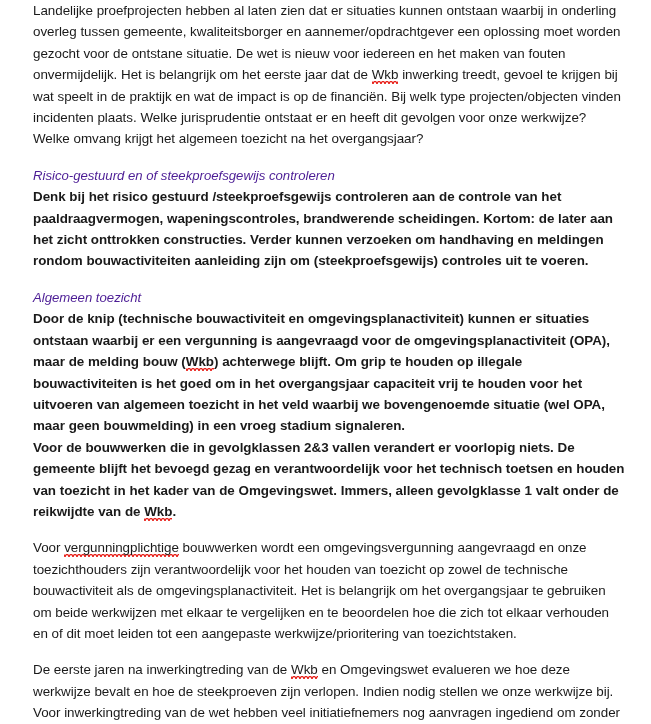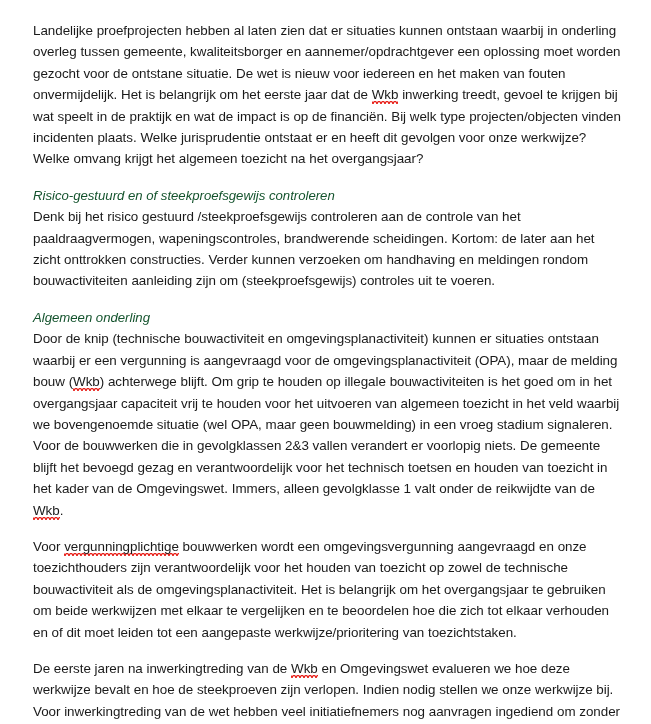--- a/index.html
+++ b/index.html
@@ -13,44 +13,45 @@
     overflow: hidden;
     font-family: "Liberation Sans", sans-serif;
     color: #000000;
   }
   #page {
     width: 651px;
     height: 680px;
     background: #ffffff;
     position: relative;
     box-sizing: border-box;
-    padding: 20px 26px 0 33px;
+    padding: 0 26px 0 33px;
   }
   .para {
     font-size: 13.4px;
     line-height: 21.4px;
     text-align: left;
     margin: 0;
     color: #1a1a1a;
     letter-spacing: -0.04px;
     word-spacing: 0.1px;
   }
   .heading {
     font-size: 13.2px;
     line-height: 21.4px;
     font-style: italic;
     margin: 0;
-    color: #14532d;
+    color: #4c1d95;
     letter-spacing: -0.02px;
   }
   .gap-before {
     margin-top: 15px;
   }
   .tight {
     margin-top: 0;
+    font-weight: bold;
   }
   
   .spell {
     position: relative;
     white-space: nowrap;
     background-image:
       radial-gradient(circle at 1px 1.55px, #e8221c 1.05px, rgba(232,34,28,0) 1.25px),
       radial-gradient(circle at 3px 0.45px, #e8221c 1.05px, rgba(232,34,28,0) 1.25px);
     background-size: 4px 3px;
     background-repeat: repeat-x;
@@ -62,21 +63,21 @@
 <body>
 
 <div id="page">
 
   <p class="para"><span>Landelijke proefprojecten hebben al laten zien dat er situaties kunnen ontstaan waarbij in onderling overleg tussen gemeente, kwaliteitsborger en aannemer/opdrachtgever een oplossing moet worden gezocht voor de ontstane situatie. De wet is nieuw voor iedereen en het maken van fouten onvermijdelijk. Het is belangrijk om het eerste jaar dat de </span><span class="spell">Wkb</span><span> inwerking treedt, gevoel te krijgen bij wat speelt in de praktijk en wat de impact is op de financiën. Bij welk type projecten/objecten vinden incidenten plaats. Welke jurisprudentie ontstaat er en heeft dit gevolgen voor onze werkwijze? Welke omvang krijgt het algemeen toezicht na het overgangsjaar?</span></p>
 
   <p class="heading gap-before">Risico-gestuurd en of steekproefsgewijs controleren</p>
 
   <p class="para tight">Denk bij het risico gestuurd /steekproefsgewijs controleren aan de controle van het paaldraagvermogen, wapeningscontroles, brandwerende scheidingen. Kortom: de later aan het zicht onttrokken constructies. Verder kunnen verzoeken om handhaving en meldingen rondom bouwactiviteiten aanleiding zijn om (steekproefsgewijs) controles uit te voeren.</p>
 
-  <p class="heading gap-before">Algemeen onderling</p>
+  <p class="heading gap-before">Algemeen toezicht</p>
 
   <p class="para tight"><span>Door de knip (technische bouwactiviteit en omgevingsplanactiviteit) kunnen er situaties ontstaan waarbij er een vergunning is aangevraagd voor de omgevingsplanactiviteit (OPA), maar de melding bouw (</span><span class="spell">Wkb</span><span>) achterwege blijft. Om grip te houden op illegale bouwactiviteiten is het goed om in het overgangsjaar capaciteit vrij te houden voor het uitvoeren van algemeen toezicht in het veld waarbij we bovengenoemde situatie (wel OPA, maar geen bouwmelding) in een vroeg stadium signaleren.</span></p>
 
 
   <p class="para tight"><span>Voor de bouwwerken die in gevolgklassen 2&amp;3 vallen verandert er voorlopig niets. De gemeente blijft het bevoegd gezag en verantwoordelijk voor het technisch toetsen en houden van toezicht in het kader van de Omgevingswet. Immers, alleen gevolgklasse 1 valt onder de reikwijdte van de </span><span class="spell">Wkb</span><span>.</span></p>
 
   <p class="para gap-before"><span>Voor </span><span class="spell">vergunningplichtige</span><span> bouwwerken wordt een omgevingsvergunning aangevraagd en onze toezichthouders zijn verantwoordelijk voor het houden van toezicht op zowel de technische bouwactiviteit als de omgevingsplanactiviteit. Het is belangrijk om het overgangsjaar te gebruiken om beide werkwijzen met elkaar te vergelijken en te beoordelen hoe die zich tot elkaar verhouden en of dit moet leiden tot een aangepaste werkwijze/prioritering van toezichtstaken.</span></p>
 
   <p class="para gap-before"><span>De eerste jaren na inwerkingtreding van de </span><span class="spell">Wkb</span><span> en Omgevingswet evalueren we hoe deze werkwijze bevalt en hoe de steekproeven zijn verlopen. Indien nodig stellen we onze werkwijze bij. Voor inwerkingtreding van de wet hebben veel initiatiefnemers nog aanvragen ingediend om zonder kwaliteitsborger te kunnen bouwen. Daardoor blijven nadat de wet in werking is getreden op 1-1-2024 nog veel projecten onder de oude werkwijze vallen. Dit betekent dat we de monitoring goed moeten inrichten, zowel op inhoud als financiën.</span></p>
 

